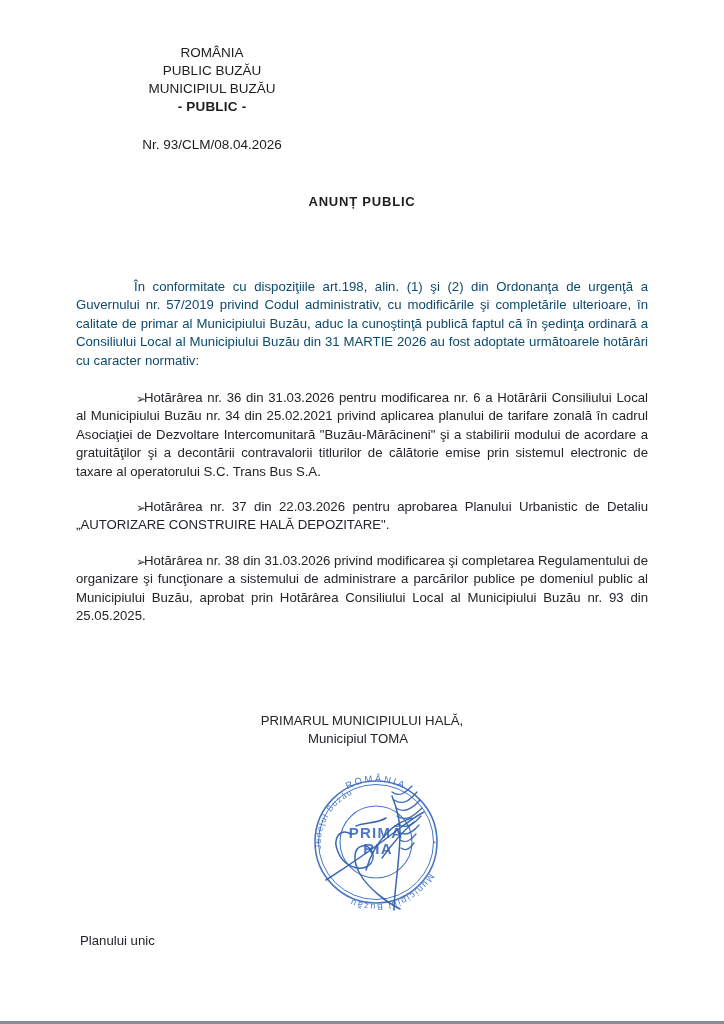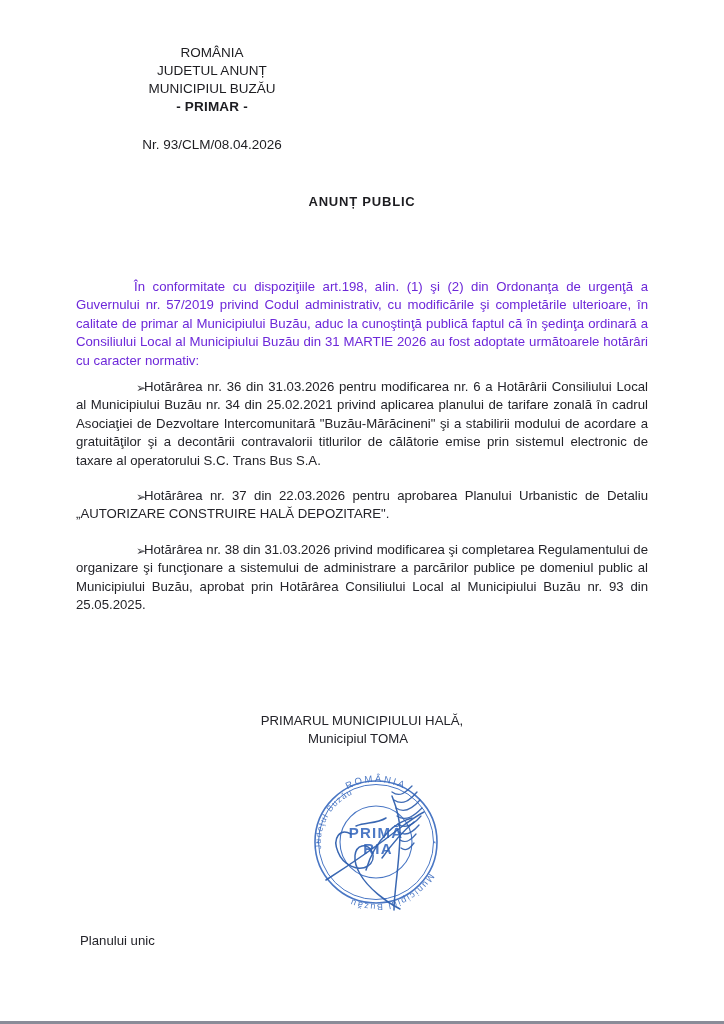--- a/index.html
+++ b/index.html
@@ -62,22 +62,22 @@
     position: absolute;
     left: 76px;
     top: 278px;
     width: 572px;
   }
   .para {
     font-size: 13.2px;
     line-height: 18.4px;
     text-align: justify;
     text-justify: inter-word;
-    color: #6d28d9;
-    margin: 0 0 8px 0;
+    color: #0c4a6e;
+    margin: 0 0 19px 0;
   }
   .para.intro { text-indent: 58px; }
   .para:last-child { margin-bottom: 0; }
 
   .hot-item {
     position: relative;
     font-size: 13.2px;
     line-height: 18.4px;
     text-align: justify;
     color: #24242a;
@@ -126,23 +126,23 @@
     color: #24242a;
   }
 </style>
 </head>
 <body>
 
 <div class="page">
 
   <div class="letterhead">
     <div class="lh-line">ROMÂNIA</div>
-    <div class="lh-line">JUDETUL ANUNȚ</div>
+    <div class="lh-line">PUBLIC BUZĂU</div>
     <div class="lh-line">MUNICIPIUL BUZĂU</div>
-    <div class="lh-line lh-primar">- PRIMAR -</div>
+    <div class="lh-line lh-primar">- PUBLIC -</div>
     <div class="lh-line lh-nr">Nr. 93/CLM/08.04.2026</div>
   </div>
 
   <div class="doc-title">ANUNȚ PUBLIC</div>
 
   <div class="body-block">
 
     <p class="para intro">În conformitate cu dispoziţiile art.198, alin. (1) şi (2) din Ordonanţa de urgenţă a Guvernului nr. 57/2019 privind Codul administrativ, cu modificările şi completările ulterioare, în calitate de primar al Municipiului Buzău, aduc la cunoştinţă publică faptul că în şedinţa ordinară a Consiliului Local al Municipiului Buzău din 31 MARTIE 2026 au fost adoptate următoarele hotărâri cu caracter normativ:</p>
 
     <div class="hot-item">

